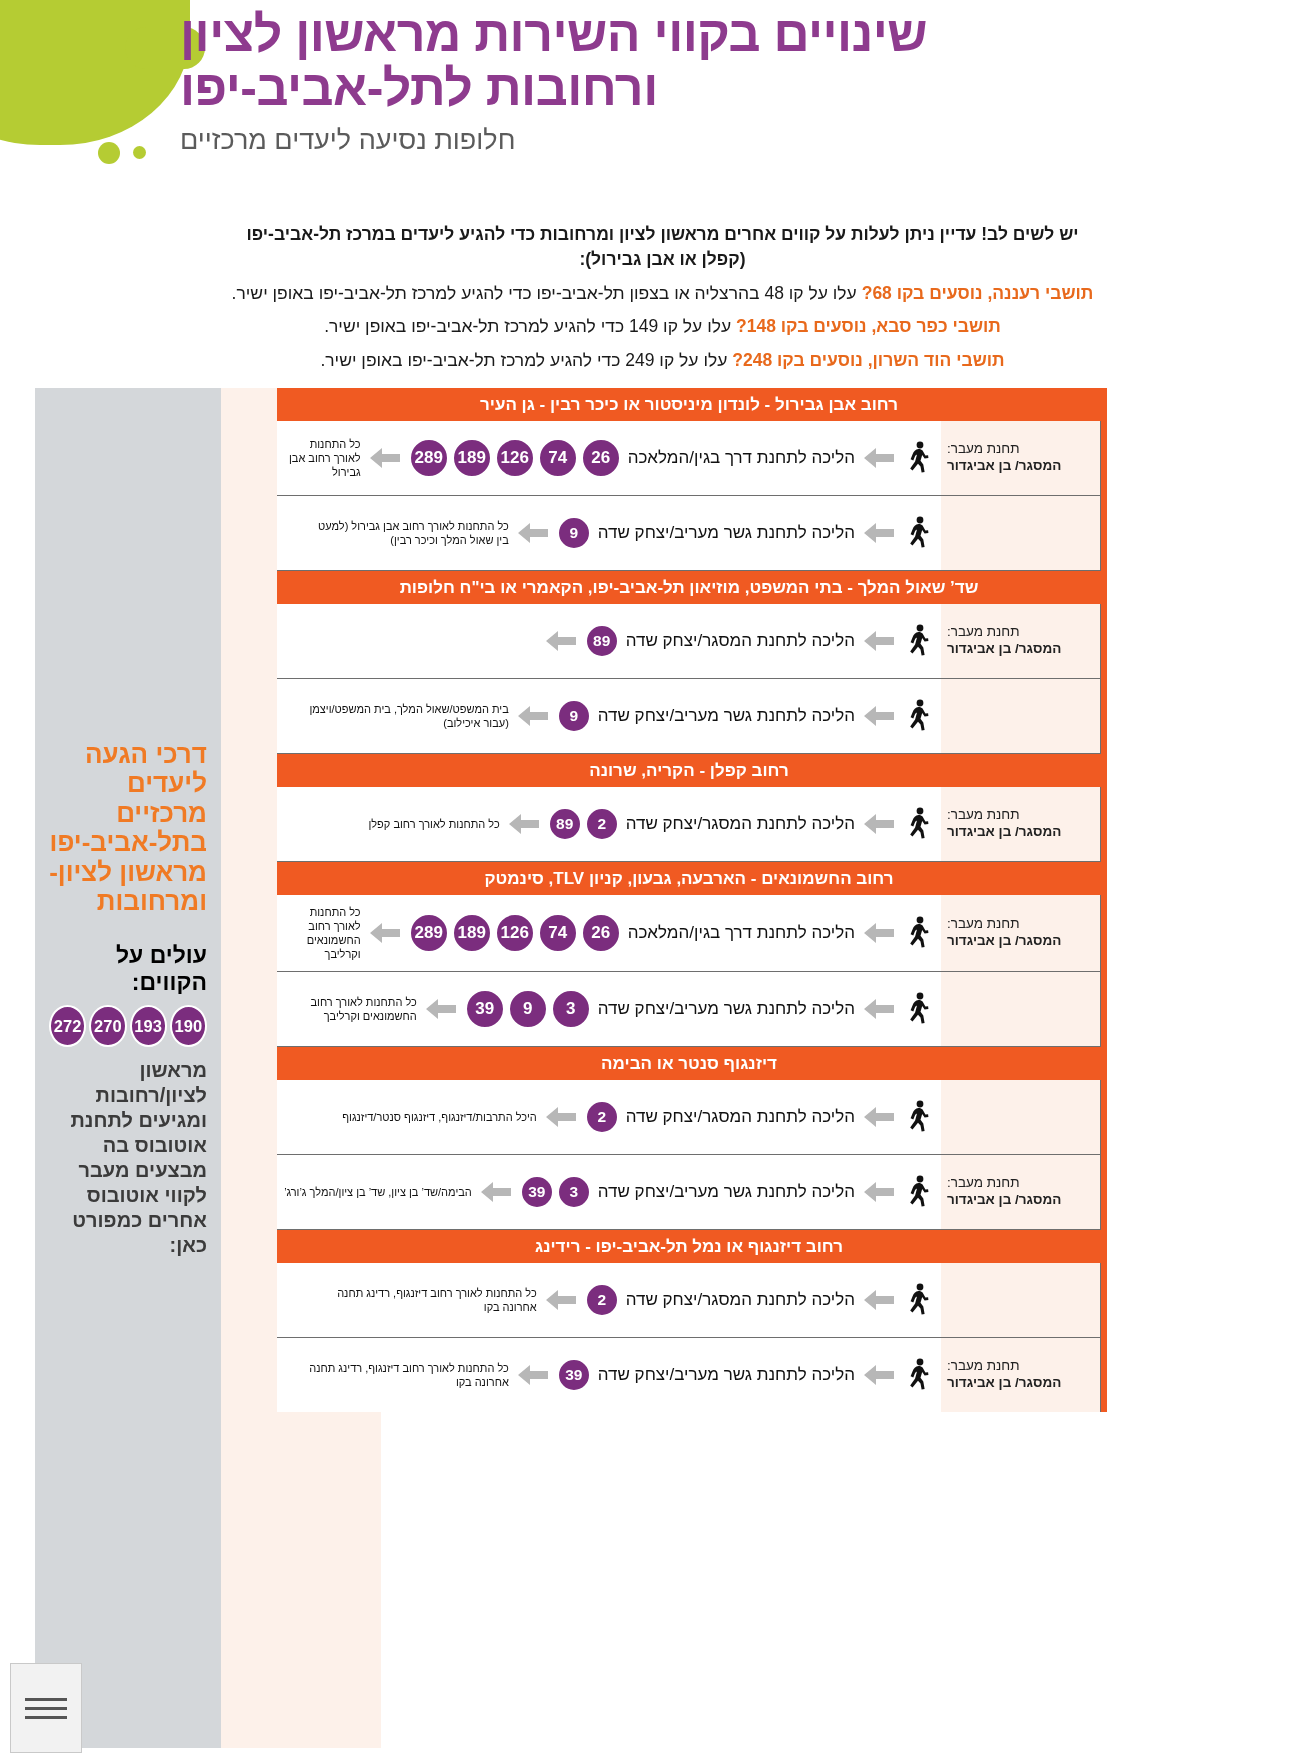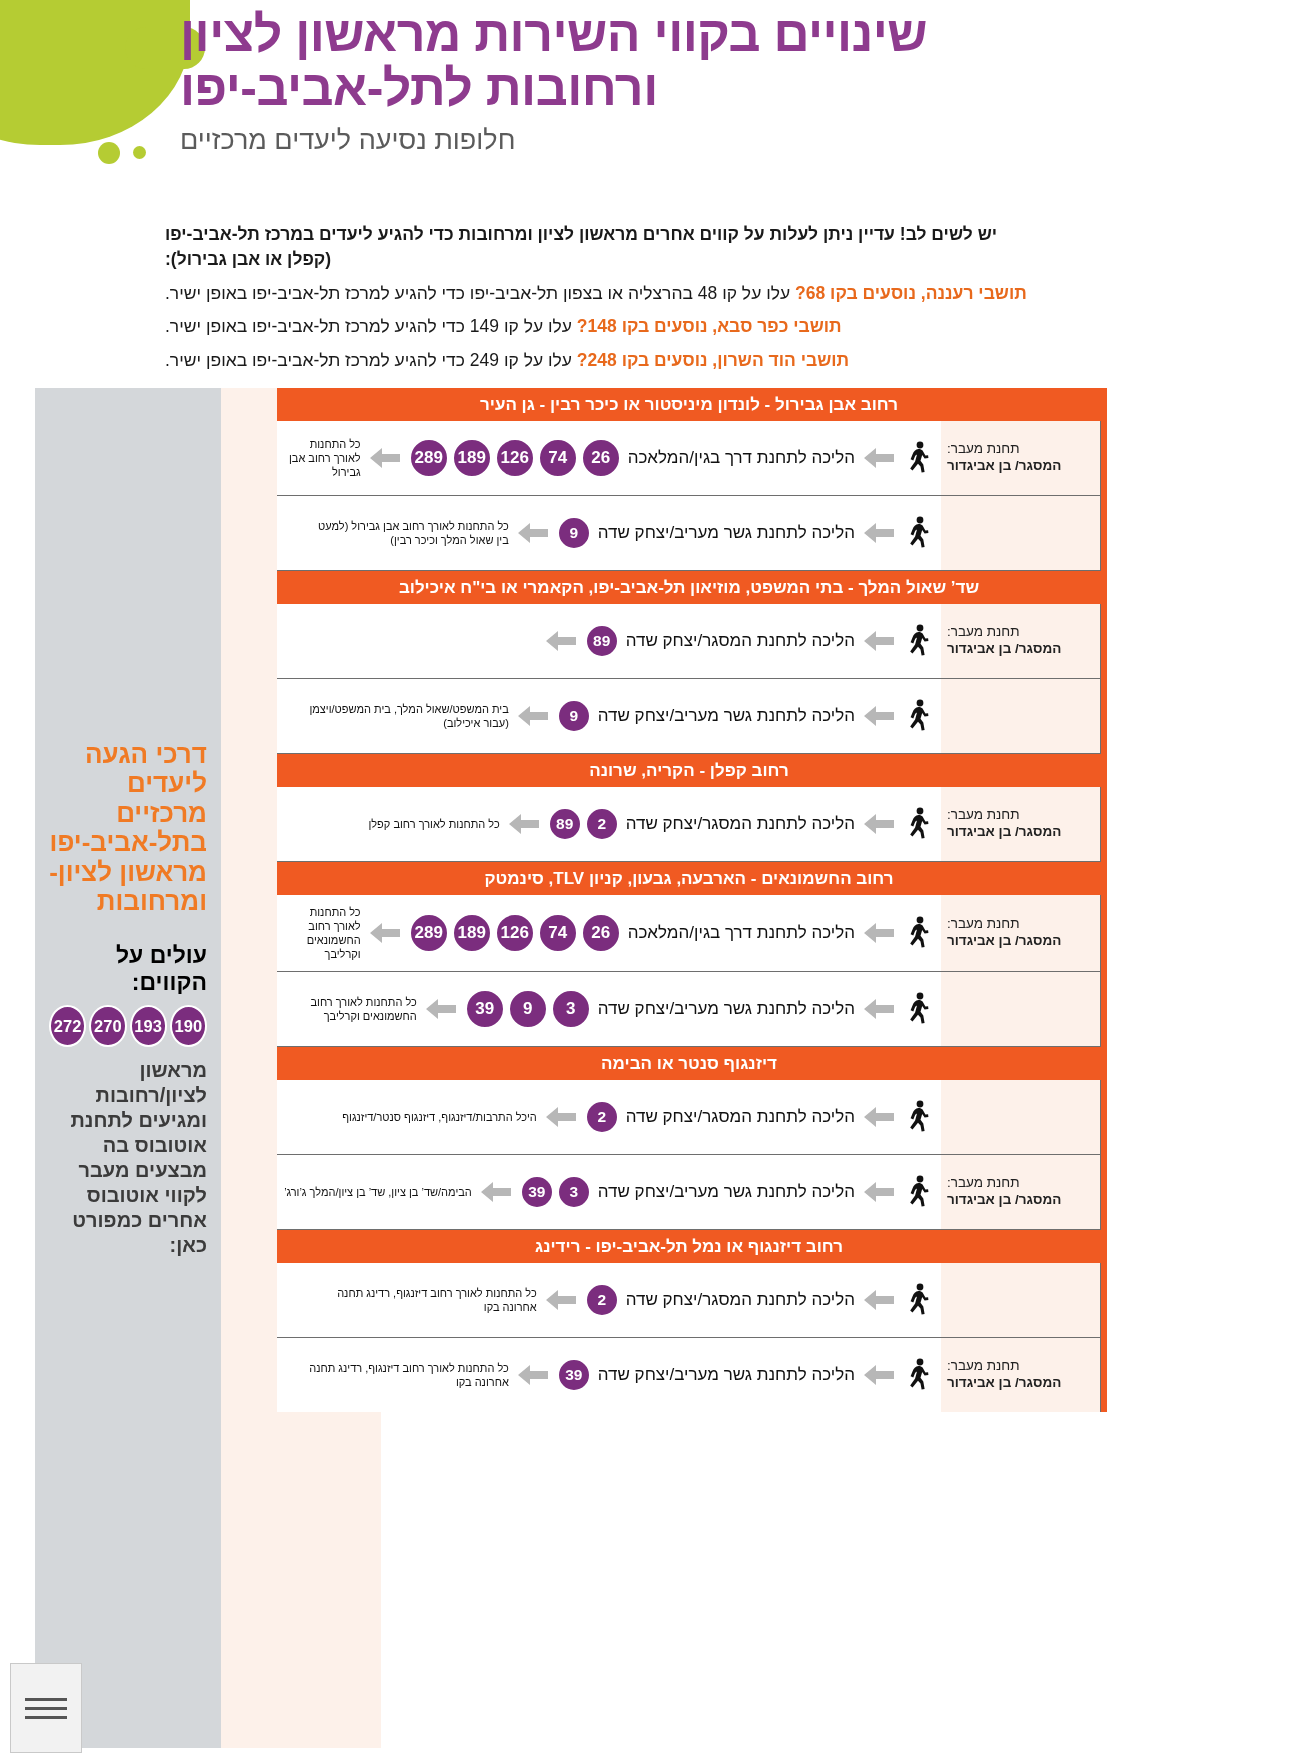--- a/index.html
+++ b/index.html
@@ -20,21 +20,21 @@
   .blob-pill{ position:absolute; left:125px; top:27px; width:80px; height:42px; background:#b5cc33; border-radius:21px;}
   .blob-dot1{ position:absolute; left:98px; top:142px; width:22px; height:22px; background:#b5cc33; border-radius:50%;}
   .blob-dot2{ position:absolute; left:133px; top:146px; width:13px; height:13px; background:#b5cc33; border-radius:50%;}
 
   
   .header{ position:absolute; right:0; top:8px; width:1140px; text-align:left; padding-left:20px;}
   .title{ color:#8e3b8e; font-size:50px; line-height:1.07; font-weight:bold; letter-spacing:-0.5px;}
   .subtitle{ color:#5b5b5b; font-size:27px; font-weight:normal; margin-top:10px;}
 
   
-  .intro{ position:absolute; right:160px; top:222px; width:975px; text-align:left; }
+  .intro{ position:absolute; right:150px; top:222px; width:975px; text-align:center; }
   .intro .note{ font-size:17.5px; font-weight:bold; color:#1a1a1a; line-height:1.45; }
   .intro .q{ font-size:17.5px; color:#1a1a1a; line-height:1.52; margin-top:7px;}
   .intro .q .hl{ color:#e8691c; font-weight:bold; }
 
   
   .panel{ position:absolute; left:35px; top:388px; width:1082px; height:1360px; }
   .tablewrap{ position:absolute; right:10px; top:0; width:830px; background:#fff;
               border-right:6px solid #f05a22; }
   .sidecol{ position:absolute; left:186px; top:0; width:160px; height:100%; background:#fdf1ea; }
 
@@ -193,21 +193,21 @@
               <span class="bul sm">9</span>
             </span>
             <span class="arrow">
               <svg viewBox="0 0 32 22">
                 <path d="M13 1 L13 7 L31 7 L31 15 L13 15 L13 21 L1 11 Z" fill="#b7b7b7"></path>
               </svg>
             </span>
             <span class="dest">כל התחנות לאורך רחוב אבן גבירול (למעט בין שאול המלך וכיכר רבין)</span>
           </div>
         </div>
-        <div class="sec-head">שד’ שאול המלך - בתי המשפט, מוזיאון תל-אביב-יפו, הקאמרי או בי"ח איכילוב</div>
+        <div class="sec-head">שד’ שאול המלך - בתי המשפט, מוזיאון תל-אביב-יפו, הקאמרי או בי"ח חלופות</div>
         <div class="row">
           <div class="transfer">
             <div class="transfer-inner">
               <div class="lbl">תחנת מעבר:</div>
               <div class="val">המסגר/ בן אביגדור</div>
             </div>
           </div>
           <div class="rowbody">
             <span class="walker">
               <svg viewBox="0 0 26 34">

